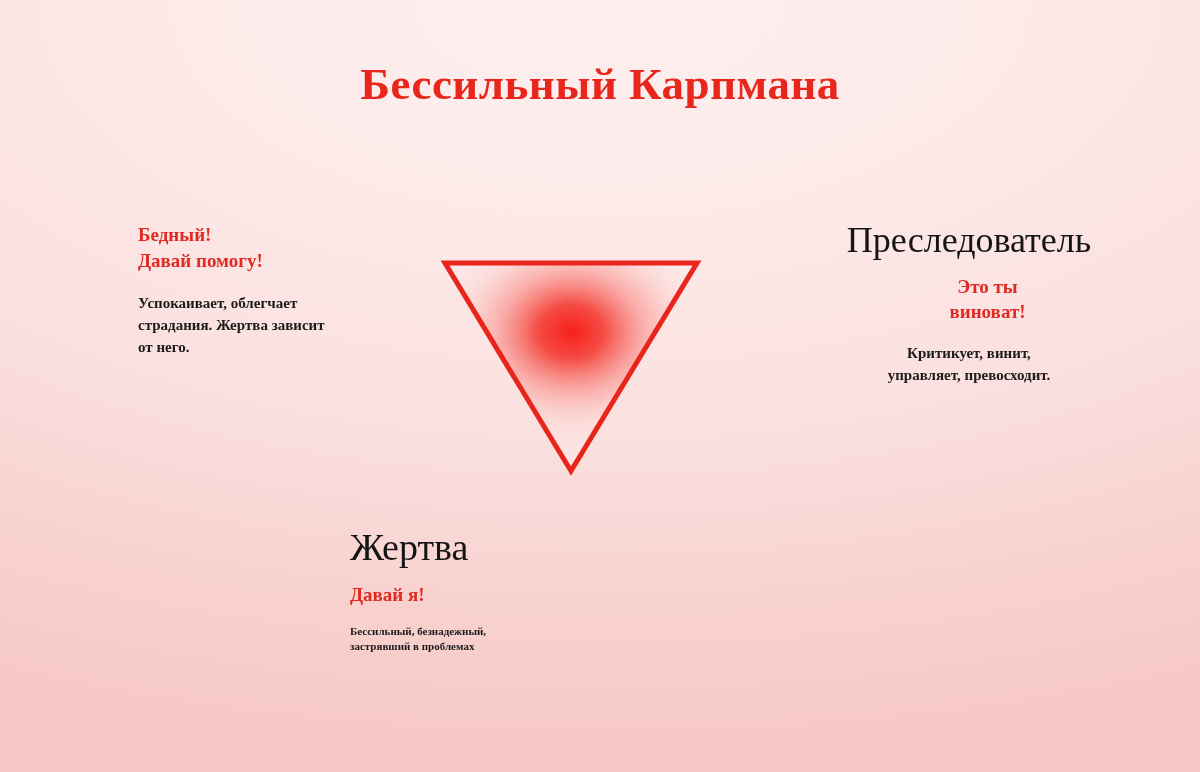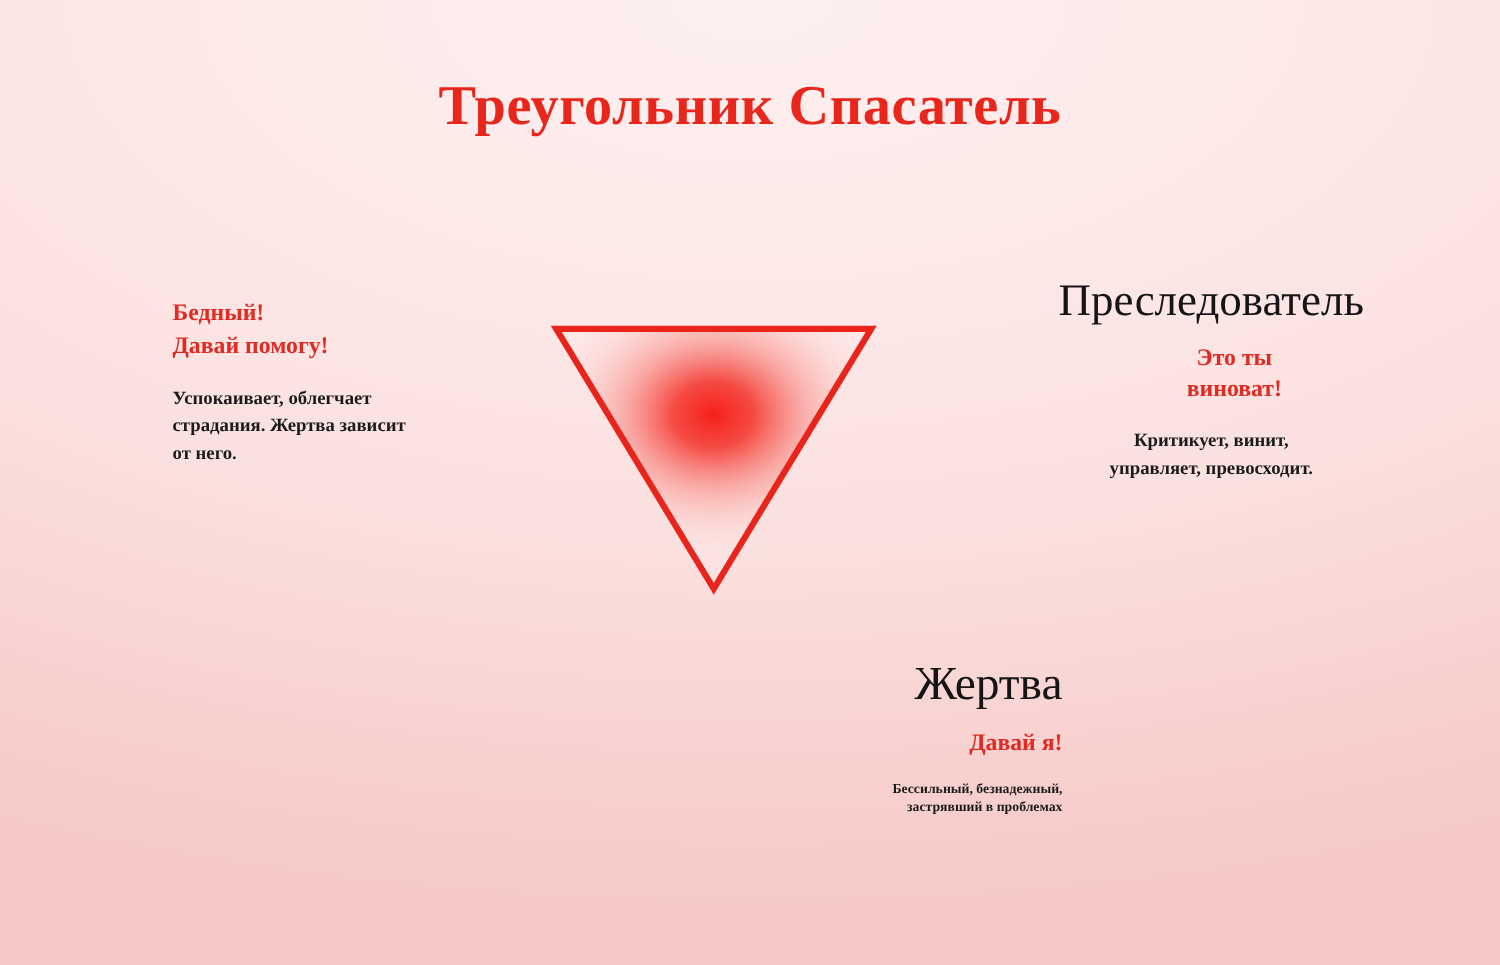--- a/index.html
+++ b/index.html
@@ -59,21 +59,21 @@
     color: #151515;
     line-height: 1.05;
     white-space: nowrap;
   }
   .role-quote {
     font-family: "Liberation Serif", serif;
     font-weight: 700;
     font-size: 19px;
     color: #e02a22;
     line-height: 1.35;
-    margin-top: 16px;
+    margin-top: 0;
     white-space: pre-line;
   }
   .role-desc {
     font-family: "Liberation Serif", serif;
     font-weight: 700;
     font-size: 15px;
     color: #1b1b1b;
     line-height: 1.45;
     margin-top: 20px;
     white-space: pre-line;
@@ -95,32 +95,32 @@
     text-align: center;
   }
   .role-persecutor .role-quote { margin-top: 14px; margin-left: 37px; }
   .role-persecutor .role-desc  { margin-top: 18px; }
 
   
   .role-victim {
     left: 350px;
     top: 528px;
     width: 500px;
-    text-align: right;
+    text-align: left;
   }
   .role-victim .role-title { font-size: 38px; }
   .role-victim .role-quote { margin-top: 14px; font-size: 19px; }
   .role-victim .role-desc  { margin-top: 16px; font-size: 11px; }
 </style>
 </head>
 <body>
 
 <div class="stage">
 
-  <div class="title">Треугольник Спасатель</div>
+  <div class="title">Бессильный Карпмана</div>
 
   <div class="triangle-wrap">
     <svg class="tri-svg" viewBox="0 0 262 218" xmlns="http://www.w3.org/2000/svg">
       <defs>
         <radialGradient id="glow" cx="50%" cy="33%" r="58%">
           <stop offset="0%" stop-color="#f6201a" stop-opacity="1"></stop>
           <stop offset="22%" stop-color="#f43d35" stop-opacity="0.92"></stop>
           <stop offset="48%" stop-color="#f98f8a" stop-opacity="0.68"></stop>
           <stop offset="72%" stop-color="#fdc9c6" stop-opacity="0.42"></stop>
           <stop offset="100%" stop-color="#ffffff" stop-opacity="0.12"></stop>

